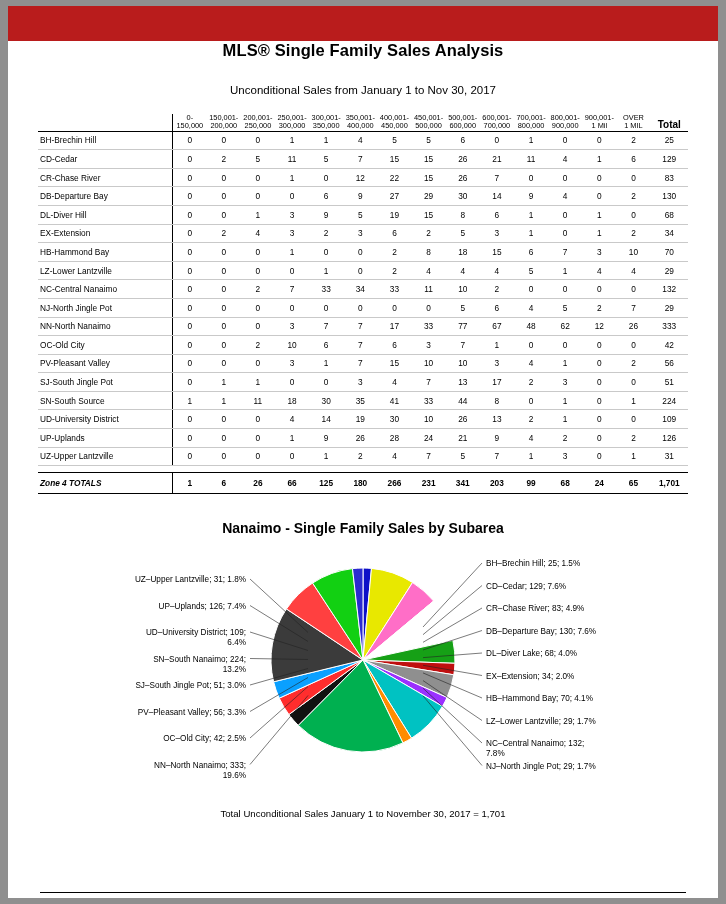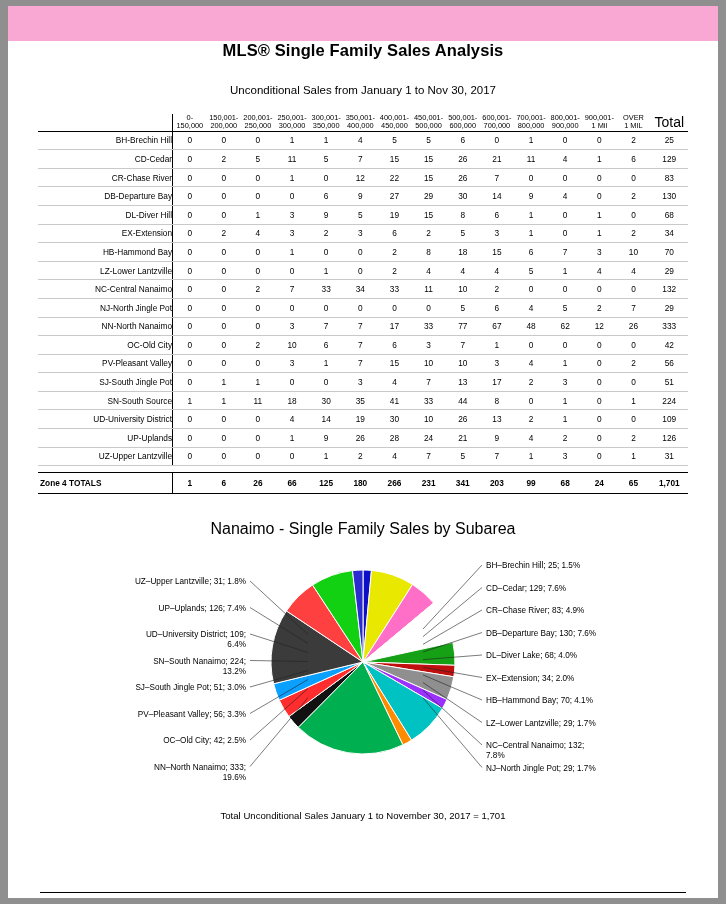--- a/index.html
+++ b/index.html
@@ -1,18 +1,18 @@
 <!DOCTYPE html>
 <html><head>
 <meta charset="utf-8">
 <style>
   html,body{margin:0;padding:0;background:#8f8f8f;}
   body{font-family:"Liberation Sans", sans-serif;}
   .page{
-    width:726px;height:904px;background:#f9a8d4;margin:0 auto;position:relative;
+    width:726px;height:904px;background:#b91c1c;margin:0 auto;position:relative;
     box-sizing:border-box;
     border-left:8px solid #8f8f8f;border-right:8px solid #8f8f8f;
     border-top:6px solid #8f8f8f;border-bottom:6px solid #8f8f8f;
     overflow:hidden;
   }
   .inner{position:relative;width:710px;height:892px;background:#fff;}
 
   .title{
     text-align:center;font-size:16.5px;font-weight:bold;color:#000;
     margin-top:35px;letter-spacing:0.1px;
@@ -24,37 +24,37 @@
   
   .table-wrap{margin:18px 30px 0 30px;}
   table.mls{border-collapse:collapse;width:100%;font-size:8.3px;color:#000;table-layout:fixed;}
   table.mls th, table.mls td{padding:0;}
   .hdr-row th{
     vertical-align:bottom;text-align:center;font-weight:normal;font-size:7.4px;
     line-height:1.12;padding-bottom:3px;
     border-bottom:1px solid #000;
   }
   .hdr-row th.lbl{border-bottom:1px solid #000;}
-  .hdr-row th.total{font-weight:normal;font-size:14px;}
+  .hdr-row th.total{font-weight:bold;font-size:10px;}
   .hdr-row th.firstnum{border-left:1px solid #000;}
   .sep-left{border-left:1px solid #000;}
   tbody tr td{
     height:17.6px;border-bottom:1px solid #c9c9c9;text-align:center;font-size:8.3px;
   }
-  tbody tr td.name{text-align:right;padding-left:2px;font-size:8.3px;}
+  tbody tr td.name{text-align:left;padding-left:2px;font-size:8.3px;}
   tbody tr td.total{font-weight:normal;}
   tr.totals td{
     border-bottom:1px solid #000;border-top:1px solid #000;font-weight:bold;height:20px;
   }
-  tr.totals td.name{text-align:left;padding-left:2px;}
+  tr.totals td.name{text-align:left;padding-left:2px;font-style:italic;}
   .gapspacer td{border:none;height:6px;}
 
   
   .chart-title{
-    text-align:center;font-size:16px;font-weight:normal;margin-top:26px;color:#000;
+    text-align:center;font-size:14px;font-weight:bold;margin-top:26px;color:#000;
   }
   .chart-area{position:relative;width:710px;height:260px;margin-top:6px;}
   .chart-svg{position:absolute;left:0;top:0;}
   .chart-total{
     text-align:center;font-size:9.6px;color:#000;margin-top:6px;
   }
 
   
   .footer-rule{position:absolute;left:32px;right:32px;bottom:40px;border-top:1px solid #000;}
   .source{position:absolute;left:34px;bottom:22px;font-size:8.6px;color:#000;}

